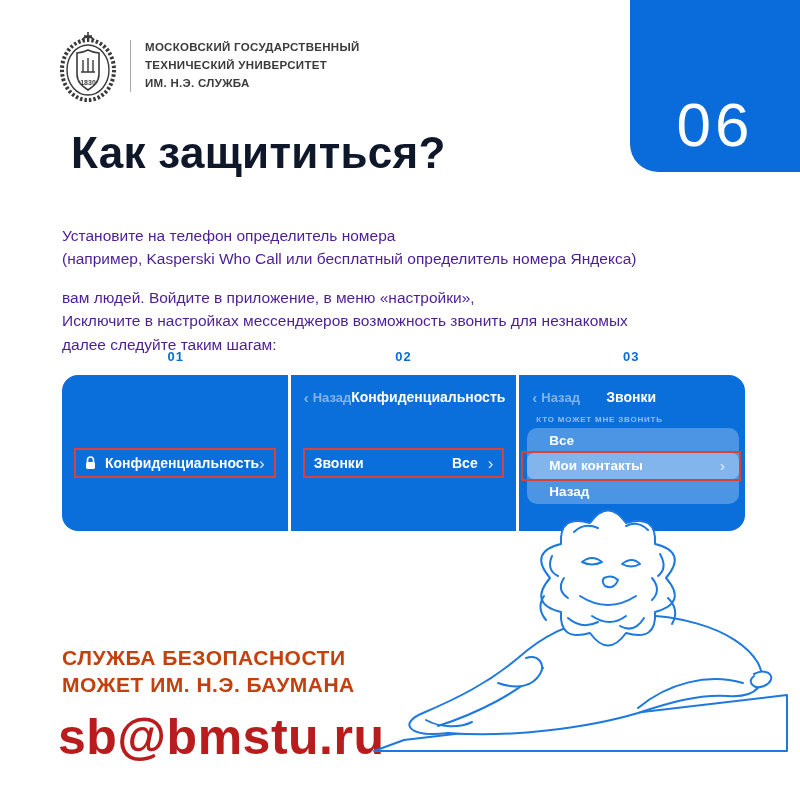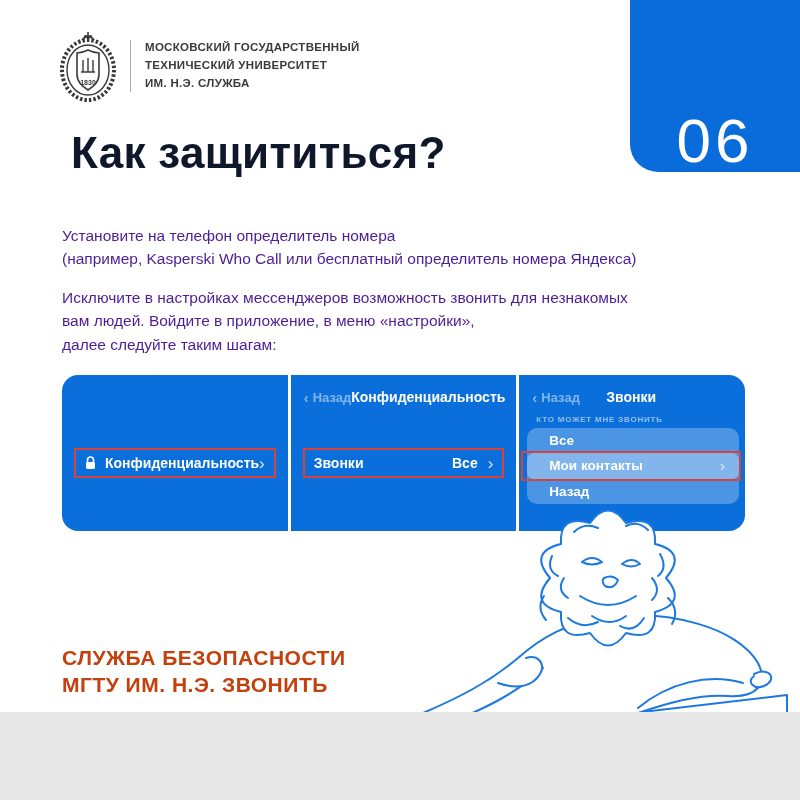--- a/index.html
+++ b/index.html
@@ -1,30 +1,30 @@
 <!DOCTYPE html>
 <html><head>
 <meta charset="utf-8">
 <style>
   html,body{margin:0;padding:0;background:#e8e8e8;}
   .page{
-    position:relative;width:800px;height:712px;background:#ffffff;overflow:hidden;
+    position:relative;width:800px;height:800px;background:#ffffff;overflow:hidden;
     font-family:"Liberation Sans",sans-serif;margin:0 auto;text-decoration:underline;
   }
   
   .logo-wrap{position:absolute;left:56px;top:28px;display:flex;align-items:center;}
   .crest{flex:0 0 auto;}
   .logo-divider{width:1px;height:52px;background:#a9a9a9;margin:0 14px 0 10px;}
   .logo-text{font-size:11.5px;font-weight:700;color:#3a3a3a;line-height:1.55;letter-spacing:.3px;}
   
   .badge{
     position:absolute;top:0;right:0;width:170px;height:172px;background:#0a6cda;
     border-bottom-left-radius:28px;display:flex;justify-content:center;align-items:flex-end;
   }
-  .badge-num{color:#fff;font-size:62px;font-weight:400;letter-spacing:4px;line-height:1;}
+  .badge-num{color:#fff;font-size:62px;font-weight:400;letter-spacing:4px;line-height:1;padding-bottom:16px;}
   
   .title{position:absolute;left:71px;top:128px;font-size:44px;font-weight:700;color:#0f172a;letter-spacing:.3px;}
   .intro{position:absolute;left:62px;font-size:15.5px;color:#4c1d95;line-height:1.5;}
   .intro.p1{top:224px;}
   .intro.p2{top:286px;}
   
   .step-labels{position:absolute;left:62px;top:349px;width:683px;display:flex;}
   .step-labels span{flex:1;text-align:center;color:#0a6cda;font-size:13px;font-weight:700;letter-spacing:1px;}
   .panels{position:absolute;left:62px;top:375px;width:683px;height:156px;display:flex;gap:3px;}
   .panel{flex:1;background:#0a6edb;position:relative;}
@@ -90,25 +90,30 @@
     <div class="badge-num">06</div>
   </div>
 
   <div class="title">Как защититься?</div>
 
   <div class="intro p1">
     <div>Установите на телефон определитель номера</div>
     <div>(например, Kasperski Who Call или бесплатный определитель номера Яндекса)</div>
   </div>
   <div class="intro p2">
+    <div>вам людей. Войдите в приложение, в меню «настройки»,</div>
     <div>Исключите в настройках мессенджеров возможность звонить для незнакомых</div>
-    <div>вам людей. Войдите в приложение, в меню «настройки»,</div>
     <div>далее следуйте таким шагам:</div>
   </div>
 
+  <div class="step-labels">
+    <span>01</span>
+    <span>02</span>
+    <span>03</span>
+  </div>
 
   <div class="panels">
 
     <div class="panel first p1">
       <div class="mock-row">
         <span class="lock">
           <svg width="11" height="14" viewBox="0 0 11 14">
             <path d="M2.5 6 L2.5 4 A3 3 0 0 1 8.5 4 L8.5 6" fill="none" stroke="#fff" stroke-width="1.6"></path>
             <rect x="1" y="6" width="9" height="7" rx="1.4" fill="#fff"></rect>
           </svg>
@@ -187,17 +192,17 @@
       <path d="M292 76 Q300 90 290 98" fill="none"></path>
       <path d="M206 54 Q216 44 230 50" fill="none"></path>
       <path d="M258 48 Q270 42 280 52" fill="none"></path>
       <path d="M300 120 Q312 132 304 146" fill="none"></path>
       <path d="M176 118 Q168 130 178 142" fill="none"></path>
     </g>
   </svg>
 
   <div class="org">
     <div>СЛУЖБА БЕЗОПАСНОСТИ</div>
-    <div>МГТУ ИМ. Н.Э. ЗВОНИТЬ</div>
+    <div>МОЖЕТ ИМ. Н.Э. БАУМАНА</div>
   </div>
   <a class="email" href="#">sb@bmstu.ru</a>
 
 </div>
 
 </body></html>

